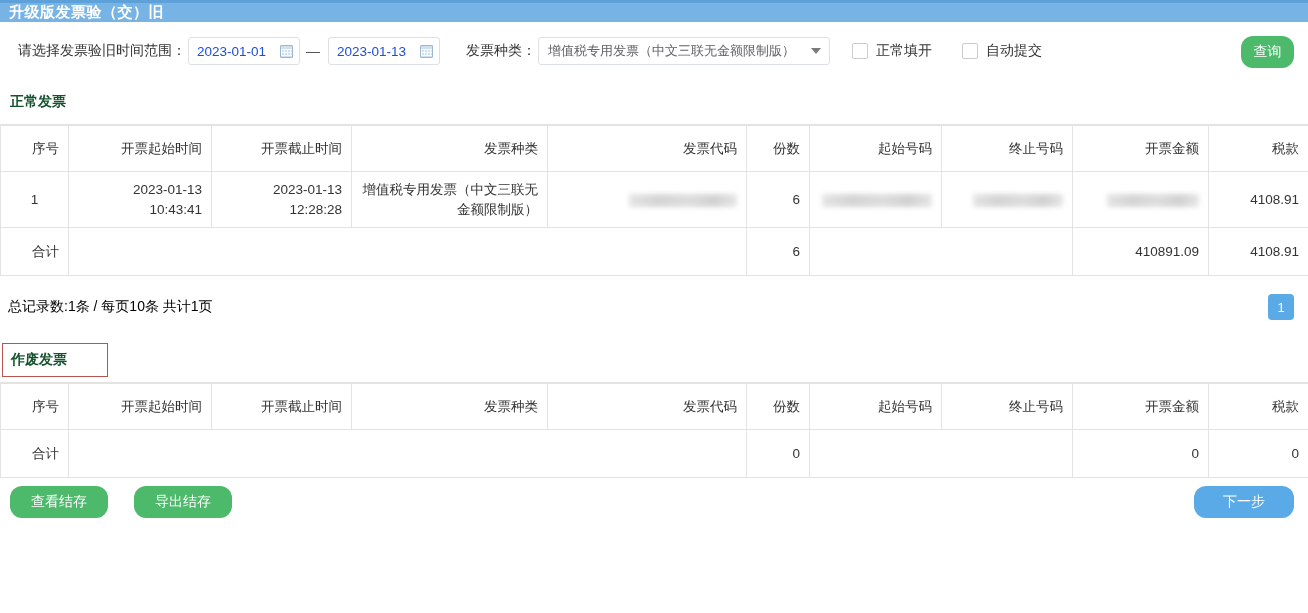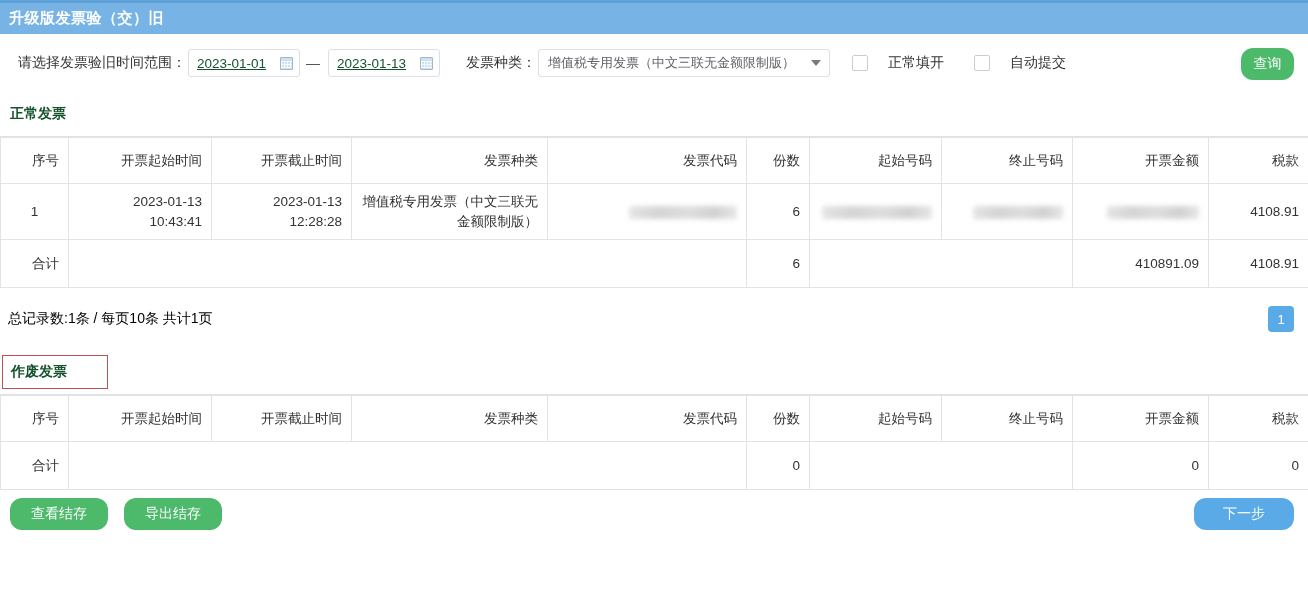--- a/index.html
+++ b/index.html
@@ -12,21 +12,21 @@
     height: 613px;
     font-family: "Liberation Sans", "DejaVu Sans", sans-serif;
     font-size: 14px;
     color: #333333;
     overflow: hidden;
     position: relative;
   }
 
   
   .titlebar {
-    height: 34px;
+    height: 22px;
     background: #77b3e5;
     border-top: 3px solid #5ea0d8;
     display: flex;
     align-items: center;
     padding: 0 0 0 9px;
     box-sizing: border-box;
   }
   .titlebar .title-text {
     color: #ffffff;
     font-size: 15px;
@@ -56,22 +56,21 @@
     display: inline-flex;
     align-items: center;
     justify-content: space-between;
     padding: 0 6px 0 8px;
     box-sizing: border-box;
     background: #fff;
     margin-left: 2px;
   }
   .date-input .val {
     font-size: 13.5px;
-    color: #14532d;
-    text-decoration: underline;
+    color: #1d4ed8;
   }
   .cal-icon {
     width: 13px;
     height: 13px;
     display: inline-block;
     position: relative;
     flex: none;
   }
   .cal-icon::before {
     content: "";
@@ -138,21 +137,21 @@
   .chk-box {
     width: 14px;
     height: 14px;
     border: 1px solid #c9ccd1;
     border-radius: 2px;
     background: #fff;
     display: inline-block;
     flex: none;
   }
   .chk-text {
-    margin-left: 20px;
+    margin-left: 8px;
     font-size: 14px;
     color: #333;
     white-space: nowrap;
   }
   .btn {
     border: none;
     border-radius: 12px;
     color: #fff;
     font-size: 14px;
     font-family: inherit;
@@ -254,21 +253,21 @@
 
   
   .footer {
     height: 48px;
     display: flex;
     align-items: center;
     padding: 0 14px 0 10px;
     box-sizing: border-box;
     justify-content: space-between;
   }
-  .footer-left { display: flex; gap: 16px; }
+  .footer-left { display: flex; gap: 26px; }
   .btn-foot {
     width: 98px;
     height: 32px;
   }
   .btn-next { width: 100px; height: 32px; }
 </style>
 </head>
 <body>
 
 <div class="titlebar">

